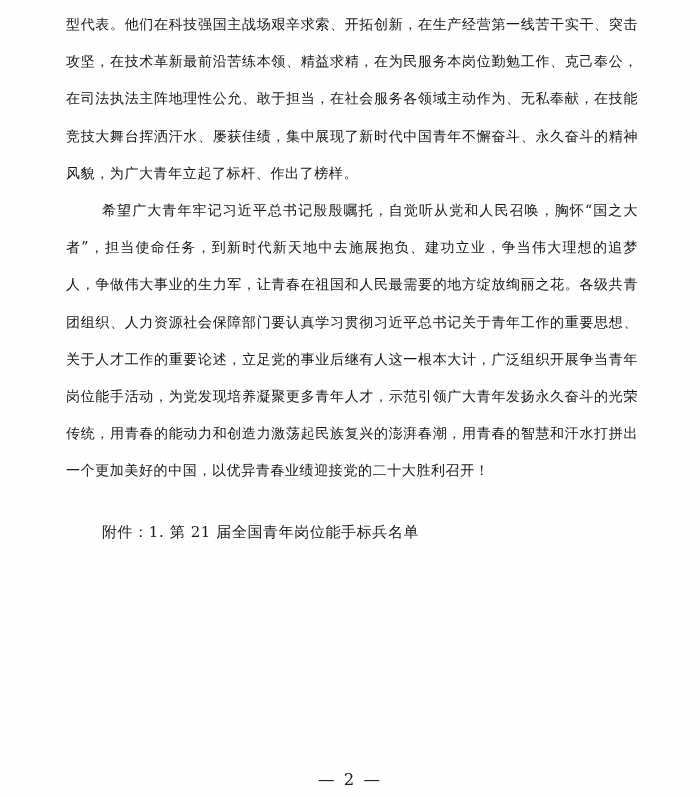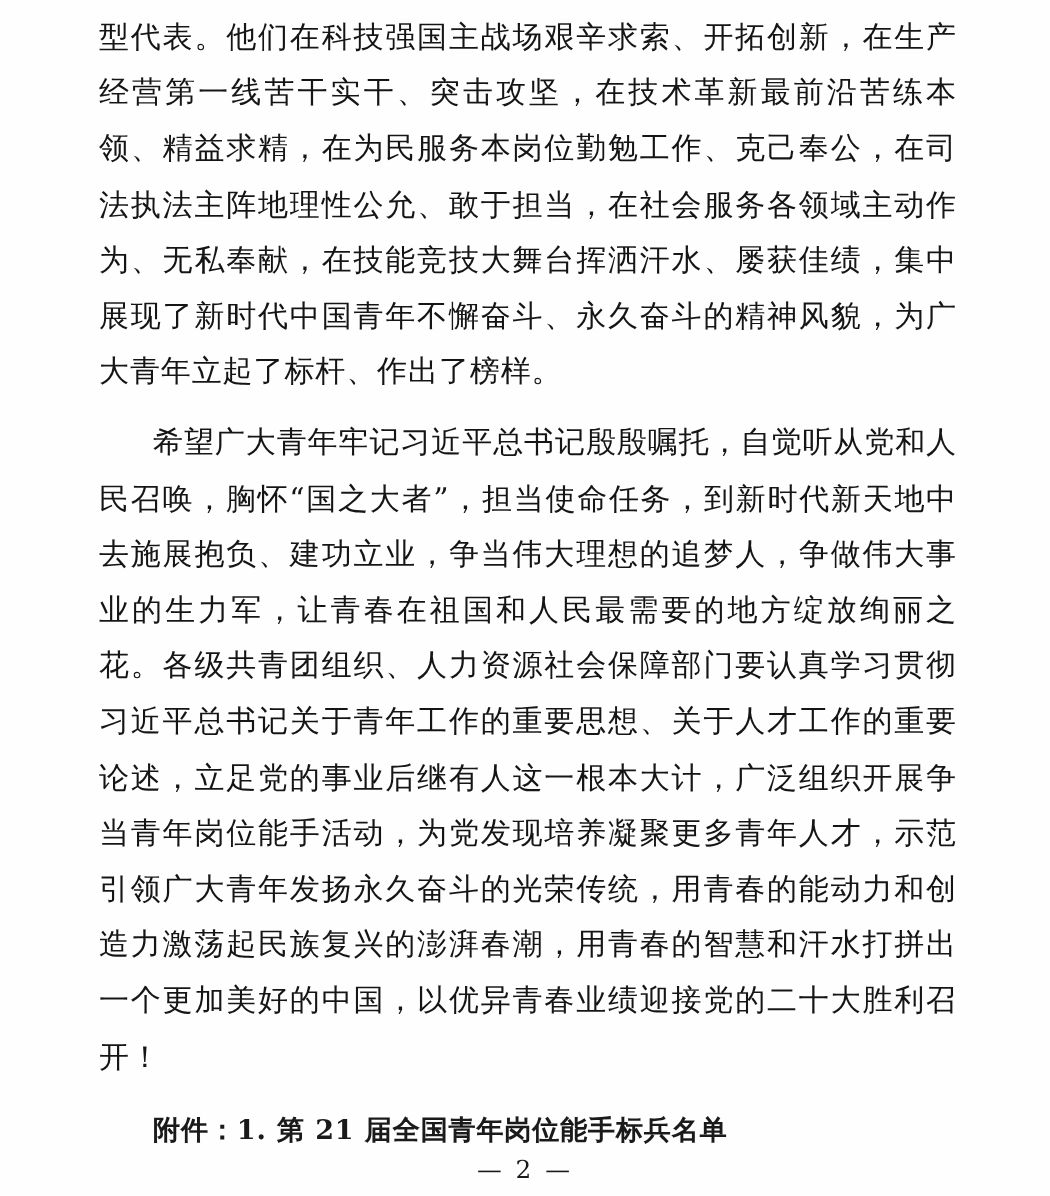--- a/index.html
+++ b/index.html
@@ -16,43 +16,42 @@
   }
   .page {
     position: relative;
     width: 700px;
     height: 797px;
     box-sizing: border-box;
     padding: 6px 62px 0 66px;
     background: #fefefe;
   }
   .body-text {
-    font-size: 20px;
+    font-size: 14px;
     line-height: 37.2px;
     text-align: justify;
     text-justify: inter-ideograph;
     letter-spacing: 0.6px;
     color: #151515;
   }
   .para {
     margin: 0;
     text-indent: 0;
   }
   .para + .para {
-    margin-top: 10px;
+    margin-top: 0px;
   }
   .indent2 {
     text-indent: 36px;
   }
   .attach-block {
-    margin-top: 12px;
-    font-size: 18px;
+    margin-top: 24px;
+    font-size: 15px;
     line-height: 37.2px;
     letter-spacing: 0.6px;
-    font-weight: bold;
   }
   .attach-line {
     white-space: pre;
   }
   .attach-line.first {
     padding-left: 36px;
   }
   .attach-line.second {
     padding-left: 88px;
   }

